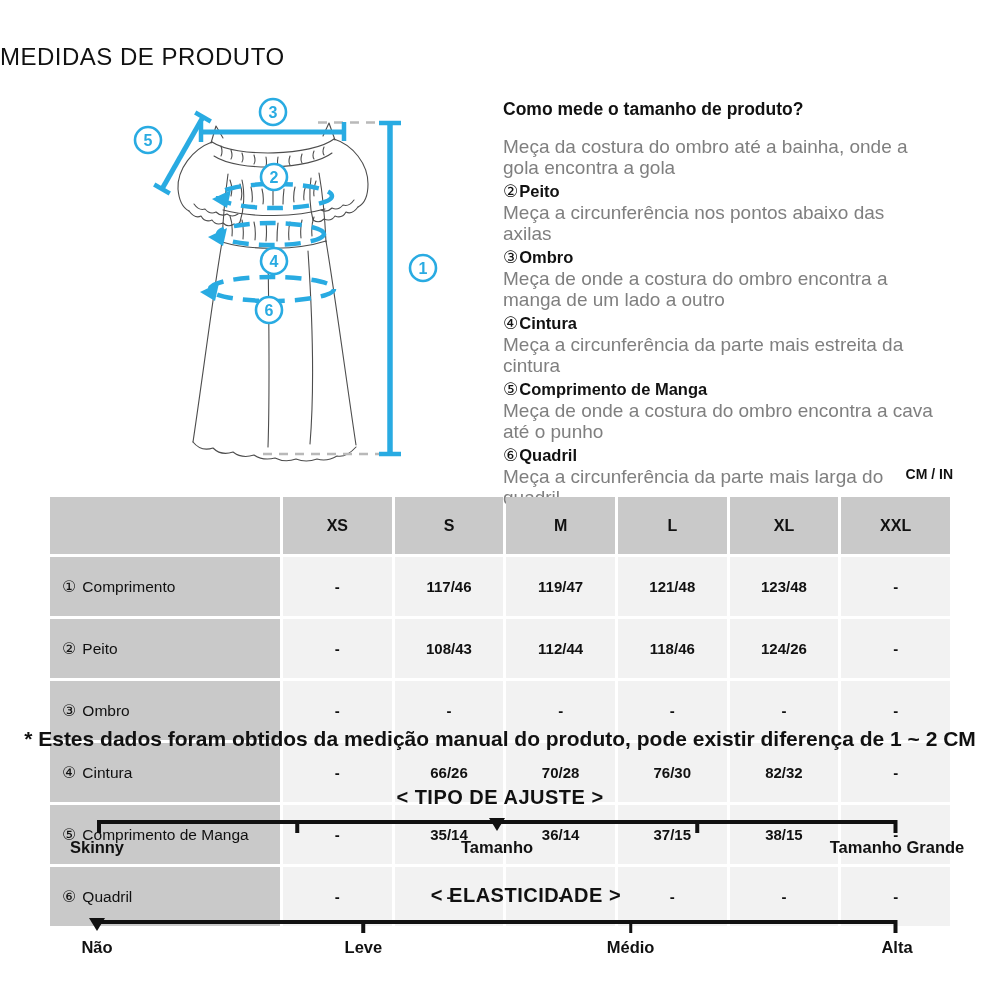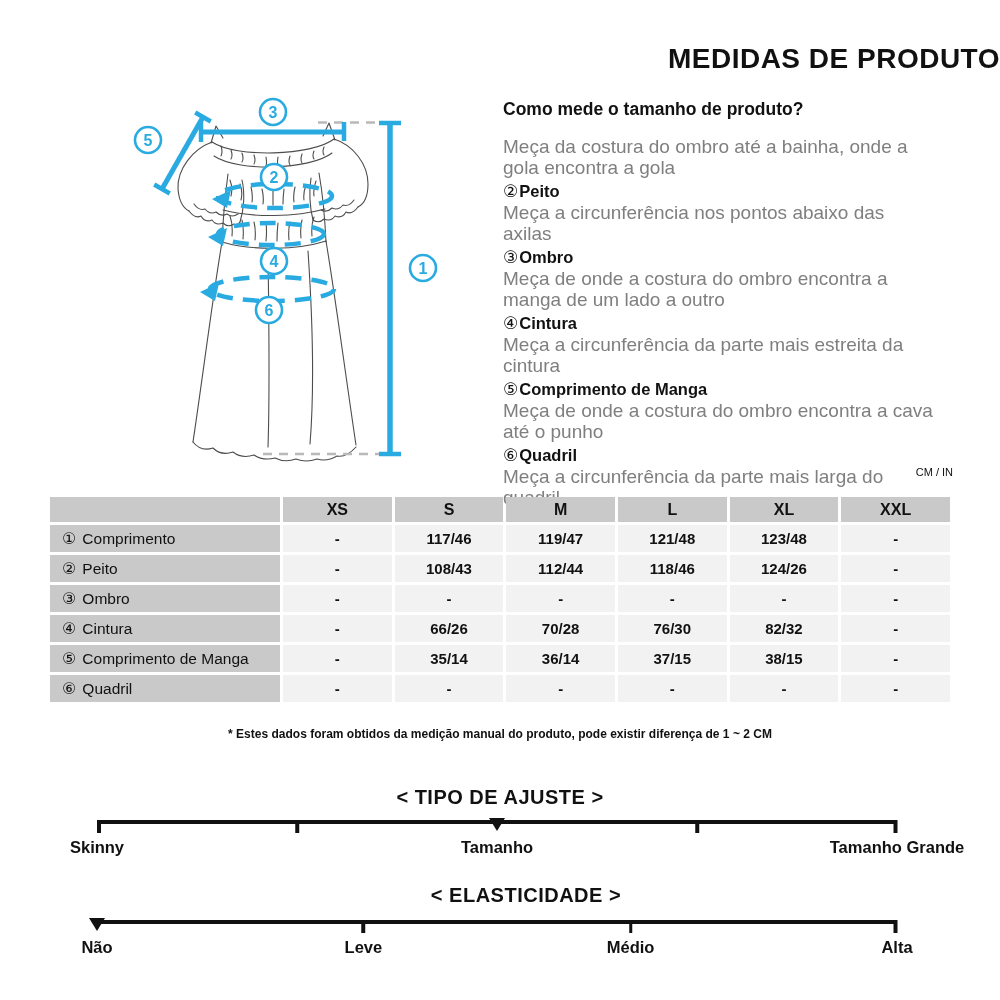--- a/index.html
+++ b/index.html
@@ -1,50 +1,50 @@
 <!DOCTYPE html>
 <html style="--accent: #29abe2; --hdr: #c9c9c9; --cell: #f2f2f2; --desc: #7f7f7f;"><head>
 <meta charset="utf-8">
 <style>
   html,body{margin:0;padding:0;background:#fff;}
   body{font-family:"Liberation Sans","DejaVu Sans",sans-serif;color:#111;}
   #page{position:relative;width:1000px;height:1000px;background:#fff;overflow:hidden;}
 
   
-  .page-title{position:absolute;top:43px;left:0;width:100%;text-align:right;
-    font-size:28px;font-weight:bold;letter-spacing:.5px;}
+  .page-title{position:absolute;top:43px;left:0;width:100%;text-align:left;
+    font-size:24px;font-weight:normal;letter-spacing:.5px;}
   .logo{position:absolute;top:30px;left:796px;font-size:36px;font-weight:bold;letter-spacing:-.5px;}
   .logo-i{position:relative;display:inline-block;}
   .logo-heart{position:absolute;left:50%;transform:translateX(-50%) scale(.9);top:-13px;font-size:14px;}
 
   
   #diagram{position:absolute;left:118px;top:90px;width:364px;height:380px;}
 
   
   .guide{position:absolute;left:503px;top:99px;width:470px;}
   .guide-heading{font-size:17.5px;font-weight:bold;margin-bottom:16px;}
   .guide-item{margin-bottom:3px;}
   .gi-title{font-size:16.5px;font-weight:bold;line-height:20px;}
   .gi-num{font-size:17px;margin-right:1px;font-weight:normal;}
   .gi-desc{font-size:19px;line-height:21px;color:var(--desc,#7f7f7f);max-width:430px;}
 
   
-  .unit-label{position:absolute;top:466px;right:47px;font-size:11px;font-weight:normal;}
+  .unit-label{position:absolute;top:466px;right:47px;font-size:14px;font-weight:bold;}
 
   
   #table-wrap{position:absolute;left:47px;top:494px;width:908px;}
   table{border-collapse:separate;border-spacing:3px;width:906px;table-layout:fixed;}
-  th,td{height:27px;padding:0;}
+  th,td{height:27px;padding:16px;}
   thead th{background:var(--hdr,#c9c9c9);font-size:16px;font-weight:bold;height:25px;}
   td.rowlabel{background:var(--hdr,#c9c9c9);text-align:left;padding-left:12px;font-size:15.5px;}
   td.rowlabel .num{font-size:16px;margin-right:6px;}
   td.val{background:var(--cell,#f2f2f2);text-align:center;font-size:15px;font-weight:bold;}
 
   .footnote{position:absolute;top:727px;left:0;width:100%;text-align:center;
-    font-size:12px;font-weight:bold;}
+    font-size:21px;font-weight:bold;}
 
   
   .scale-title{position:absolute;left:0;width:100%;text-align:center;font-size:20px;
     font-weight:bold;letter-spacing:.5px;}
   #fit-title{top:786px;} #stretch-title{top:884px;padding-left:26px;}
   .scale{position:absolute;left:97px;width:800px;height:60px;}
   #fit-scale{top:820px;} #stretch-scale{top:920px;}
   .scale-line{height:3.5px;background:#111;}
   .scale-tick{position:absolute;top:0;width:3.5px;height:13px;background:#111;}
   .scale-marker{position:absolute;top:-2px;width:0;height:0;transform:translateX(-50%);

